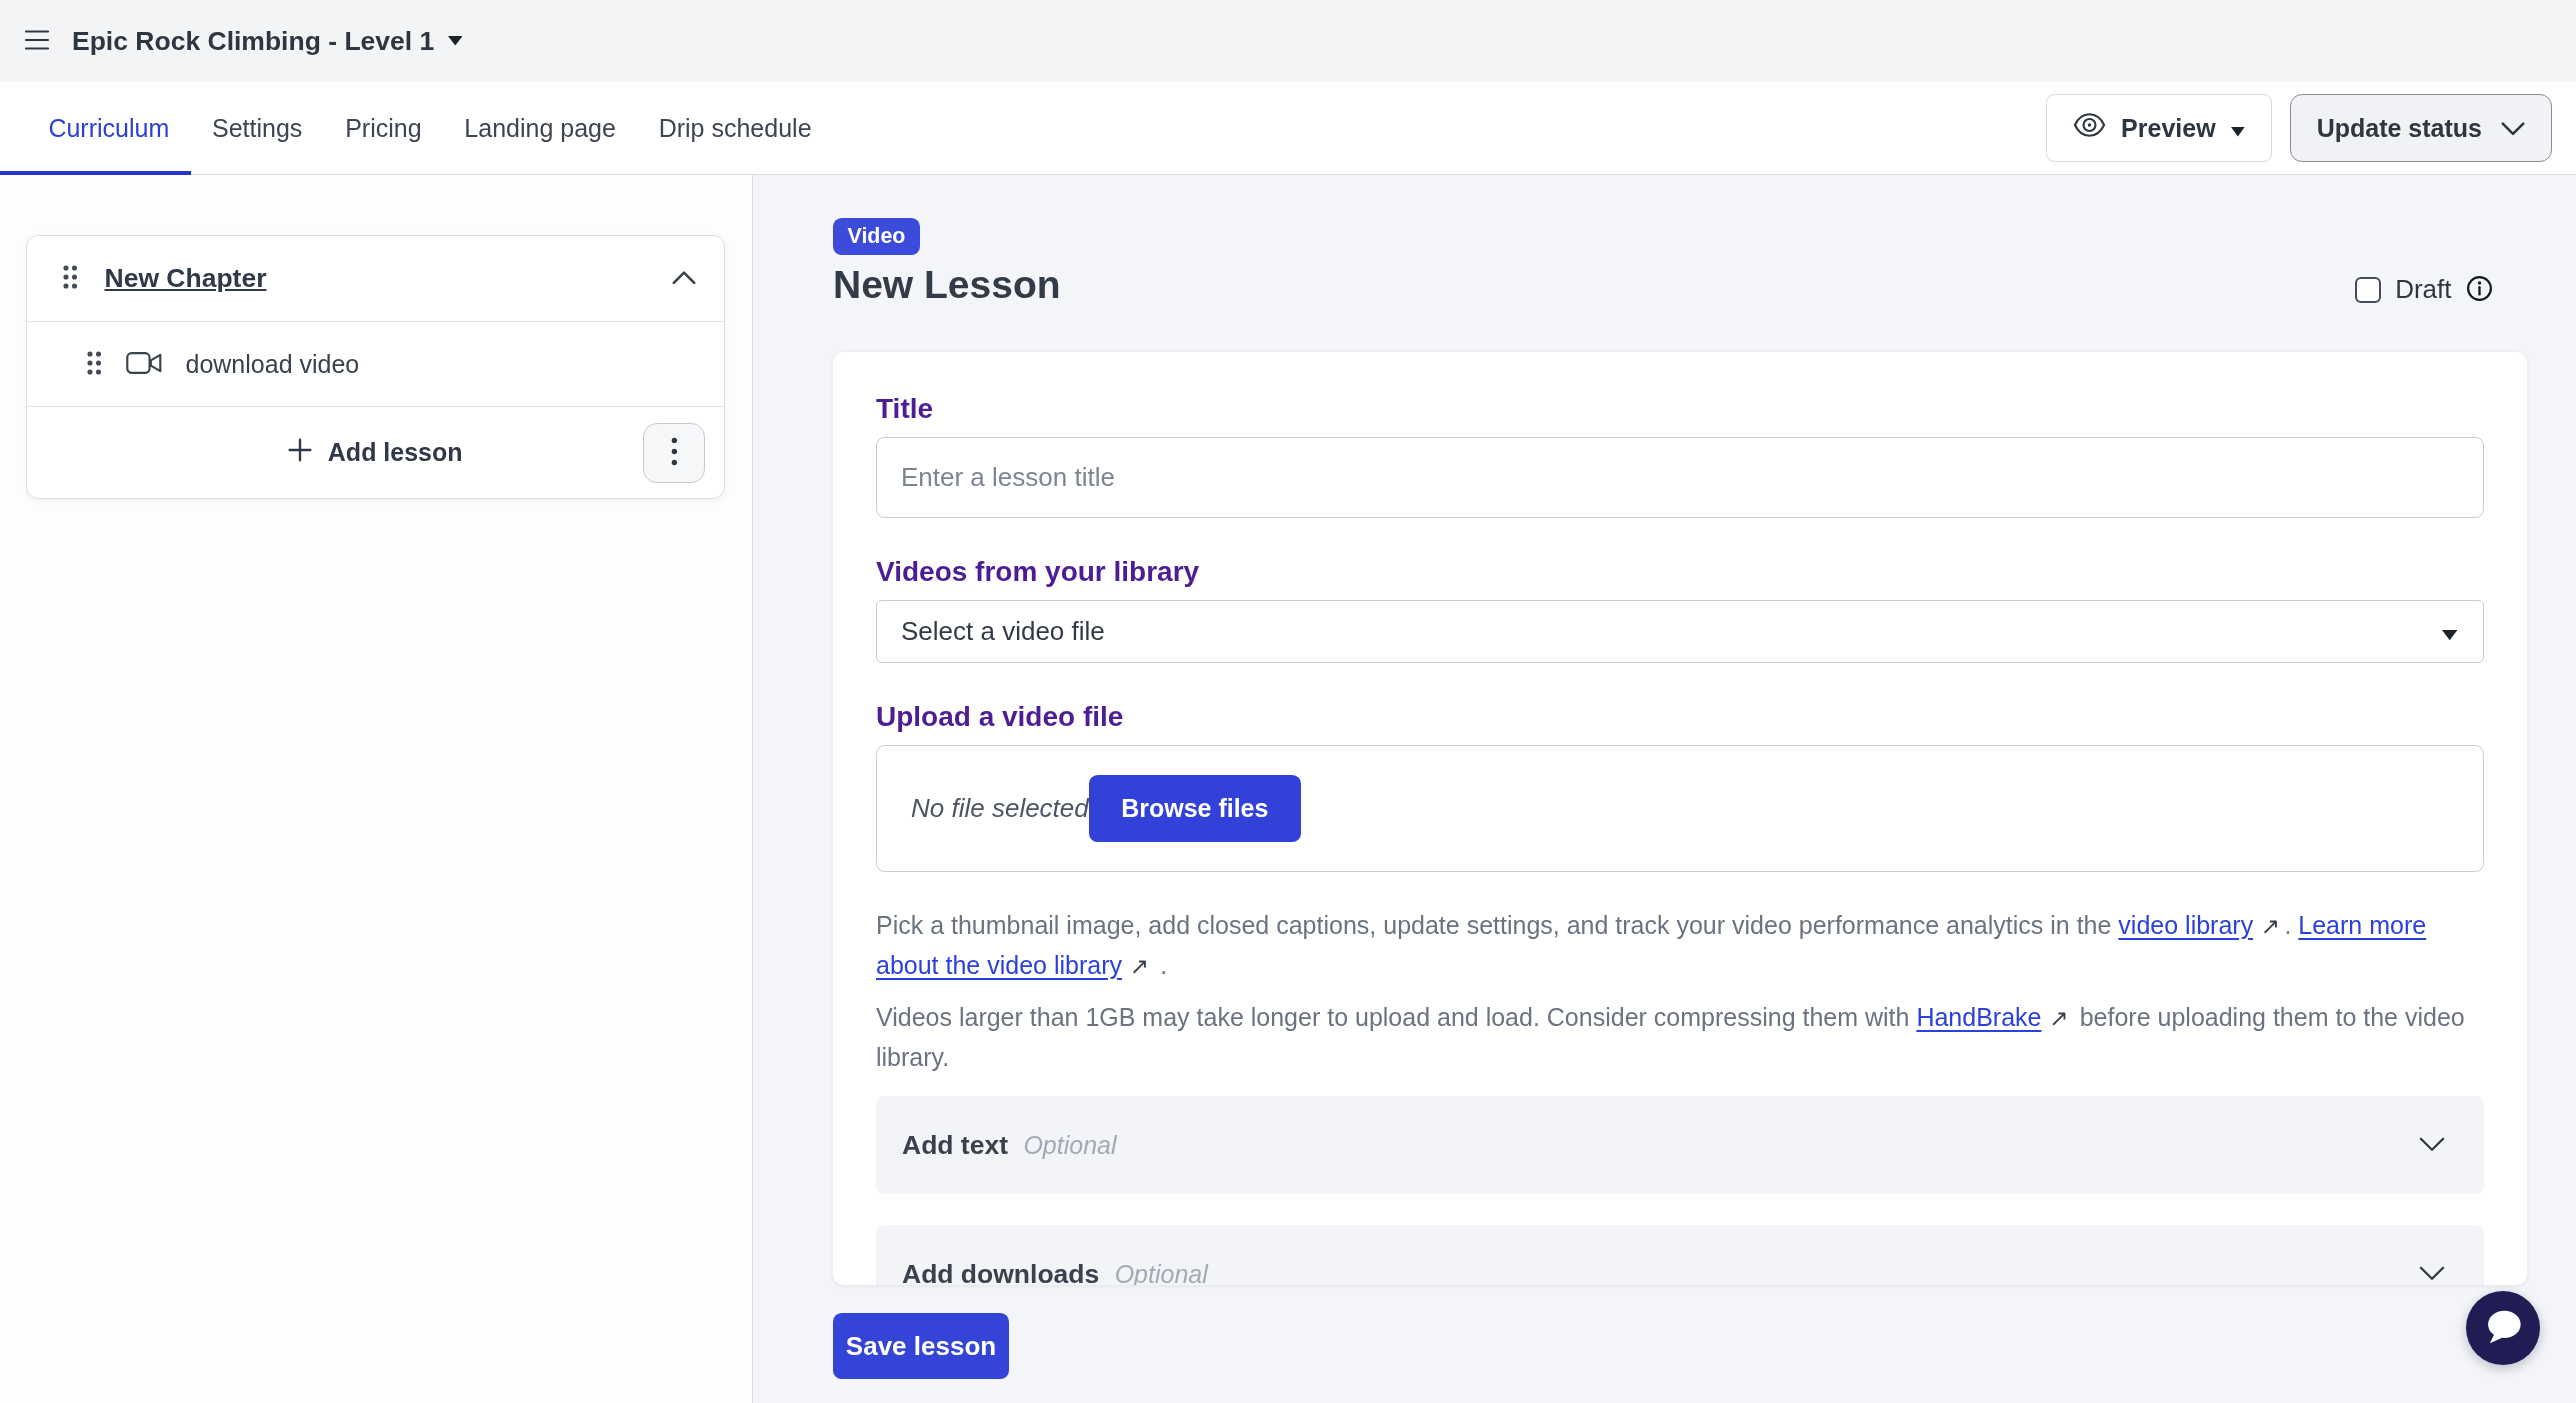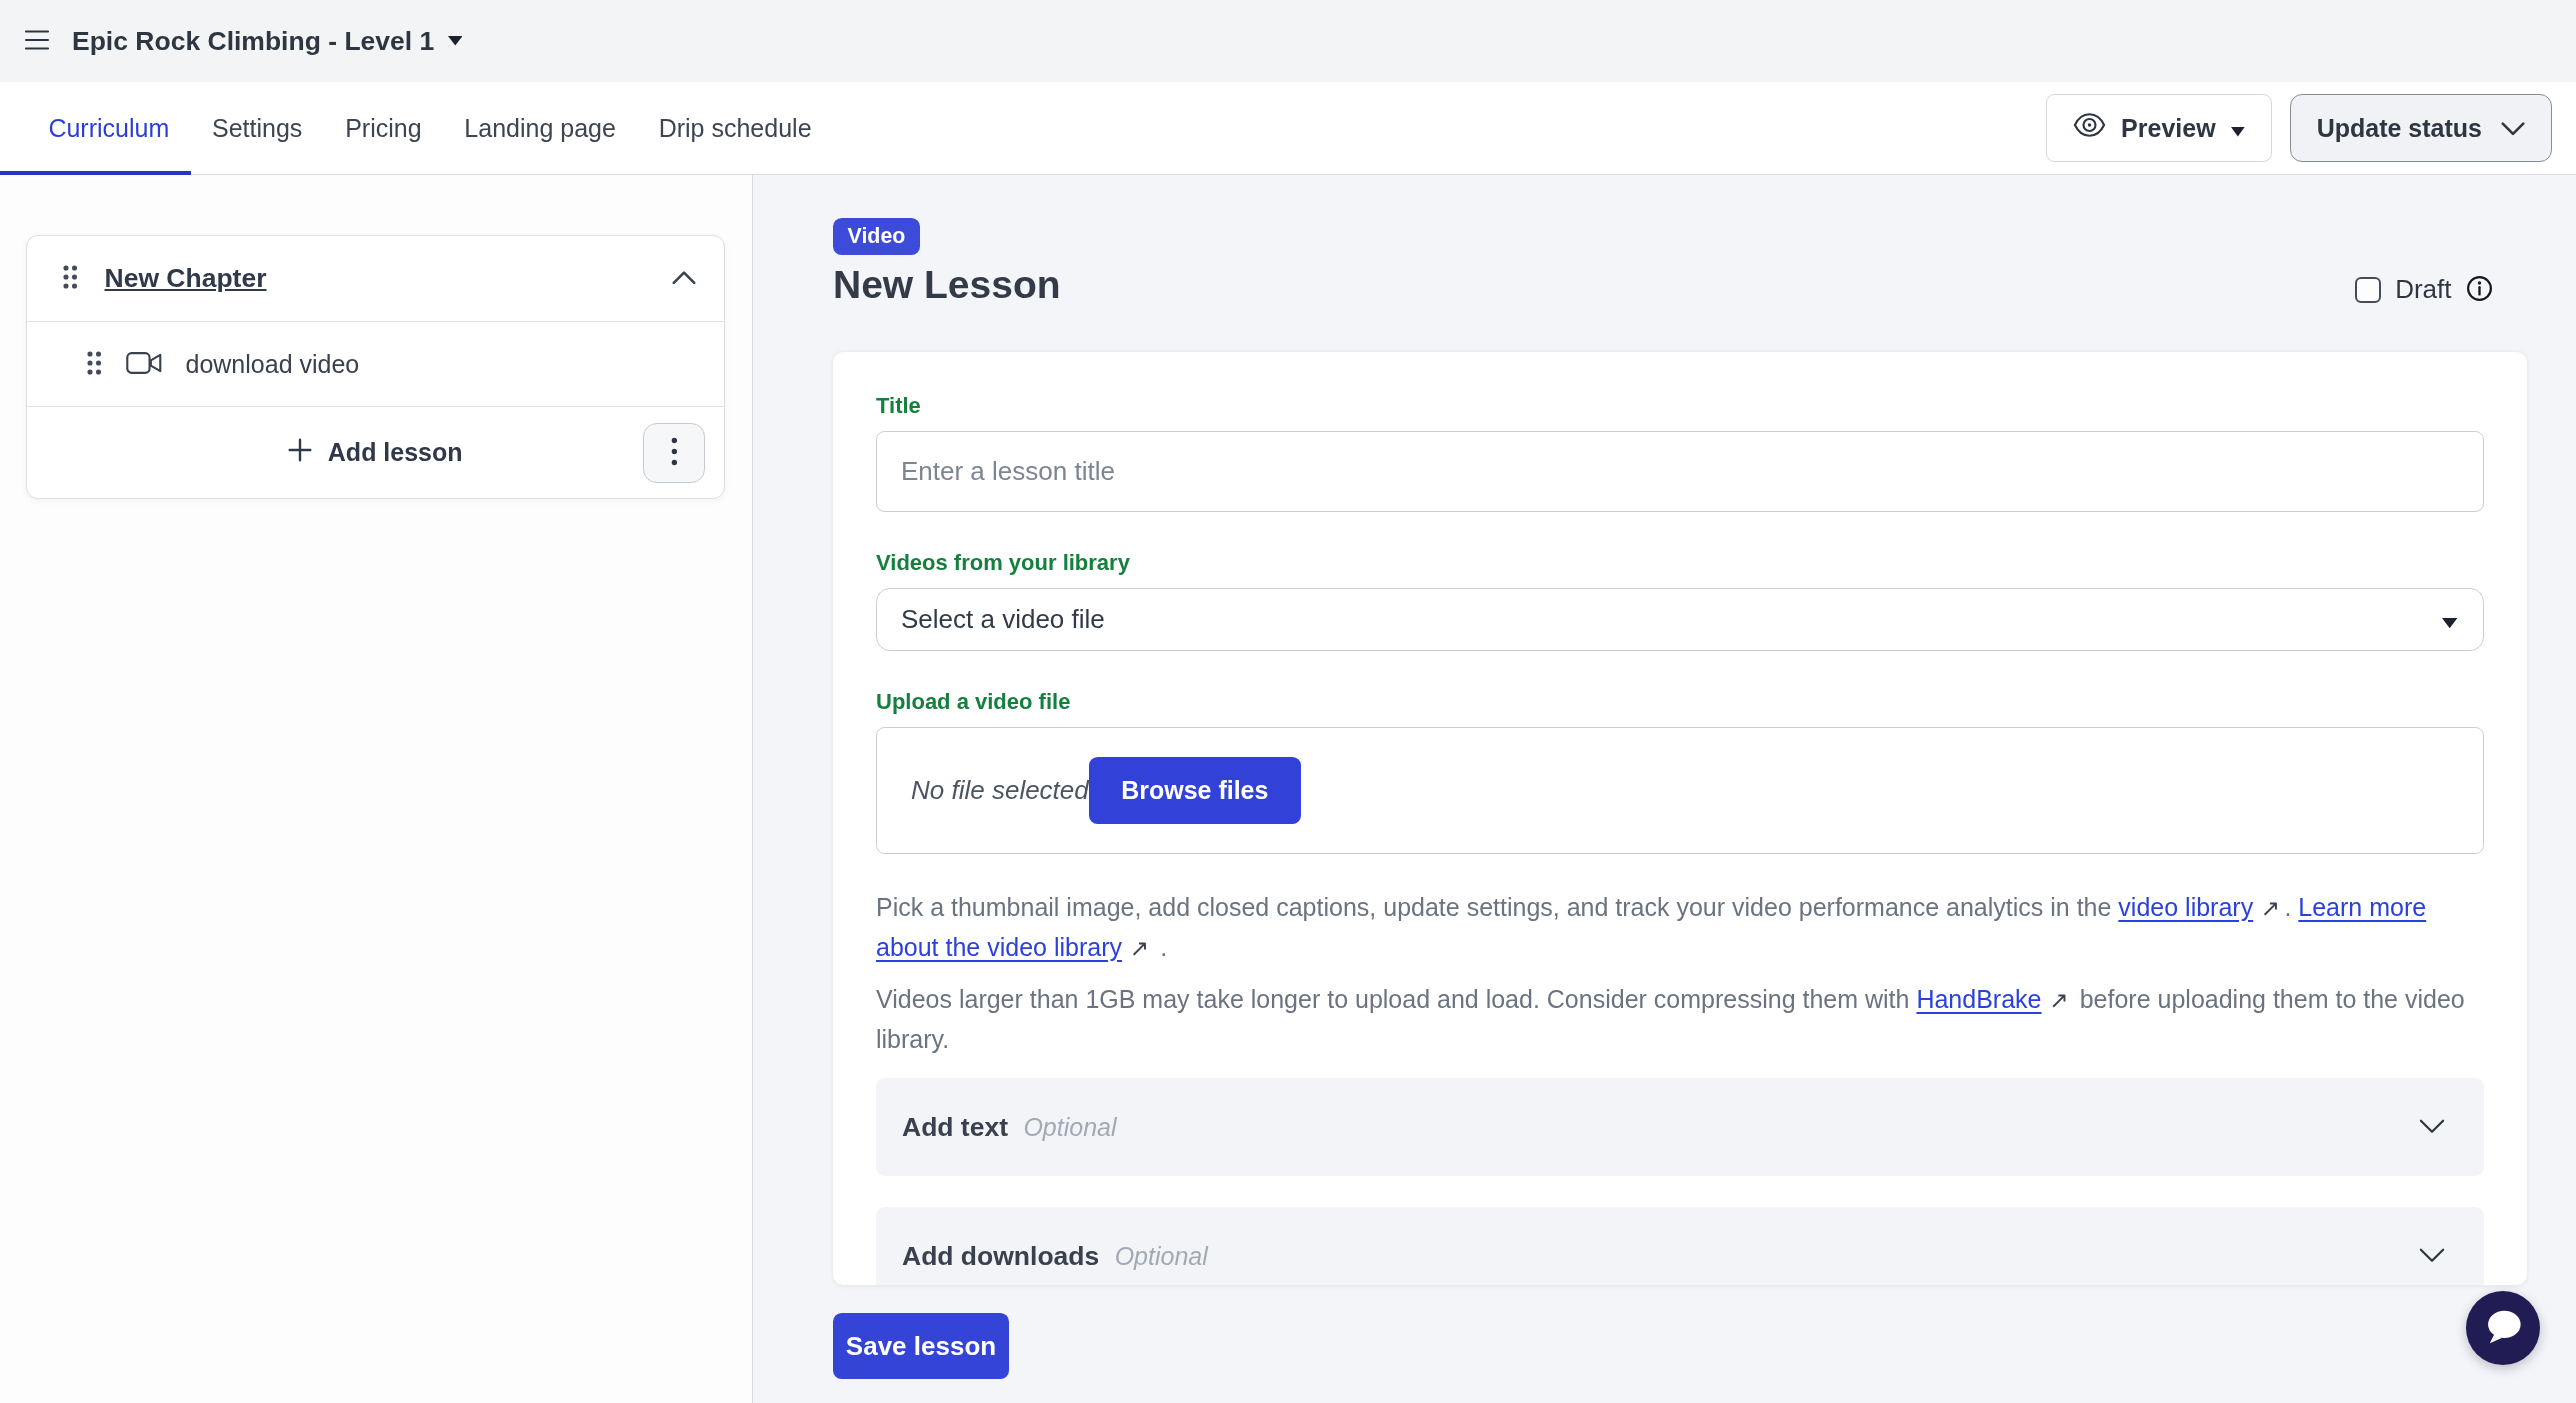--- a/index.html
+++ b/index.html
@@ -107,29 +107,29 @@
   .checkbox {
     width: 26px; height: 26px; border: 2.1px solid #434b59; border-radius: 6px;
     background: #fdfdfe; cursor: pointer;
   }
   .draft-label { font-size: 26px; color: #2e3641; }
 
   .card {
     margin-top: 47px; height: 933px; background: #ffffff; border-radius: 10.3px;
     padding: 41px 43px; overflow: hidden; box-shadow: 0 0.9px 4.3px rgba(20,30,60,0.08);
   }
-  .form-label { display: block; font-size: 22px; font-weight: 700; color: #15803d; margin-bottom: 12px; }
+  .form-label { display: block; font-size: 28px; font-weight: 700; color: #4c1d95; margin-bottom: 12px; }
   .text-input {
     width: 100%; height: 81px; border: 1.7px solid #caccd2; border-radius: 8.6px;
     font-family: inherit; font-size: 26px; color: #323a47; padding: 0 24px; margin-bottom: 38px;
     background: #fff; outline: none;
   }
   .text-input::placeholder { color: #7d8492; }
   .select {
-    height: 63px; border: 1.7px solid #caccd2; border-radius: 14px; background: #fff;
+    height: 63px; border: 1.7px solid #caccd2; border-radius: 6px; background: #fff;
     display: flex; align-items: center; justify-content: space-between;
     padding: 0 26px 0 24px; font-size: 26px; color: #323a47; margin-bottom: 38px; cursor: pointer;
   }
   .upload-box {
     height: 127px; border: 1.7px solid #caccd2; border-radius: 8.6px; background: #fff;
     display: flex; align-items: center; 
     padding: 0 27px 0 34px; margin-bottom: 34px;
   }
   .no-file { font-size: 26px; font-style: italic; color: #4d5564; }
   .browse-btn {

